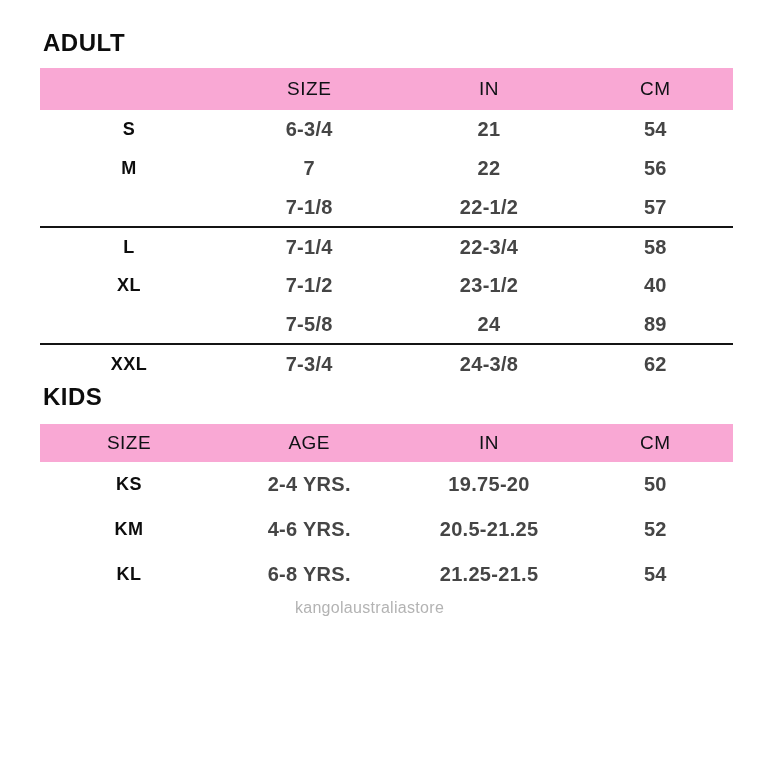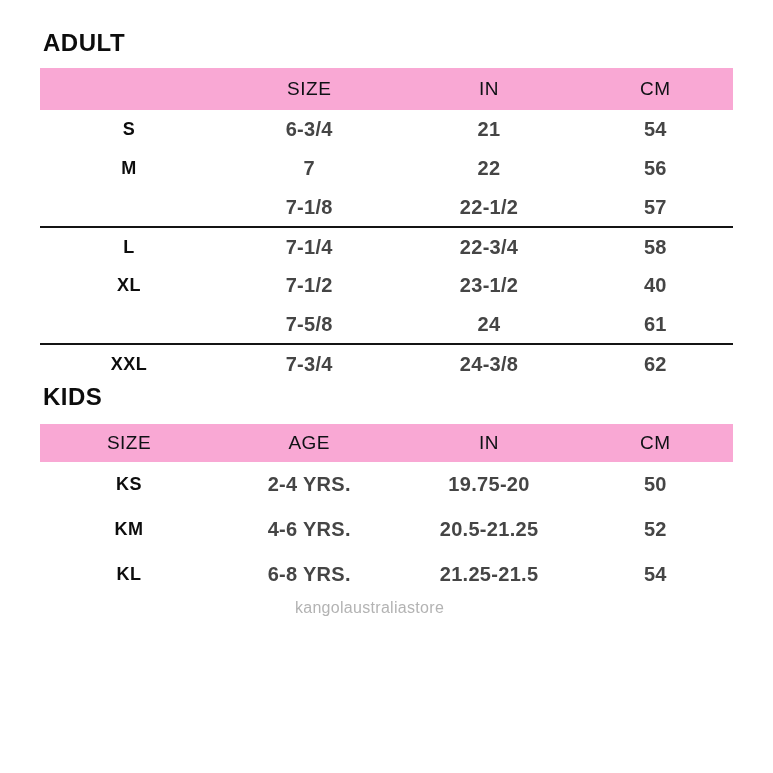--- a/index.html
+++ b/index.html
@@ -134,21 +134,21 @@
         <tr>
           <th>XL</th>
           <td>7-1/2</td>
           <td>23-1/2</td>
           <td>40</td>
         </tr>
         <tr class="group-end">
           <th></th>
           <td>7-5/8</td>
           <td>24</td>
-          <td>61</td>
+          <td>89</td>
         </tr>
         <tr>
           <th>XXL</th>
           <td>7-3/4</td>
           <td>24-3/8</td>
           <td>62</td>
         </tr>
       </tbody>
     </table>
   </div>

